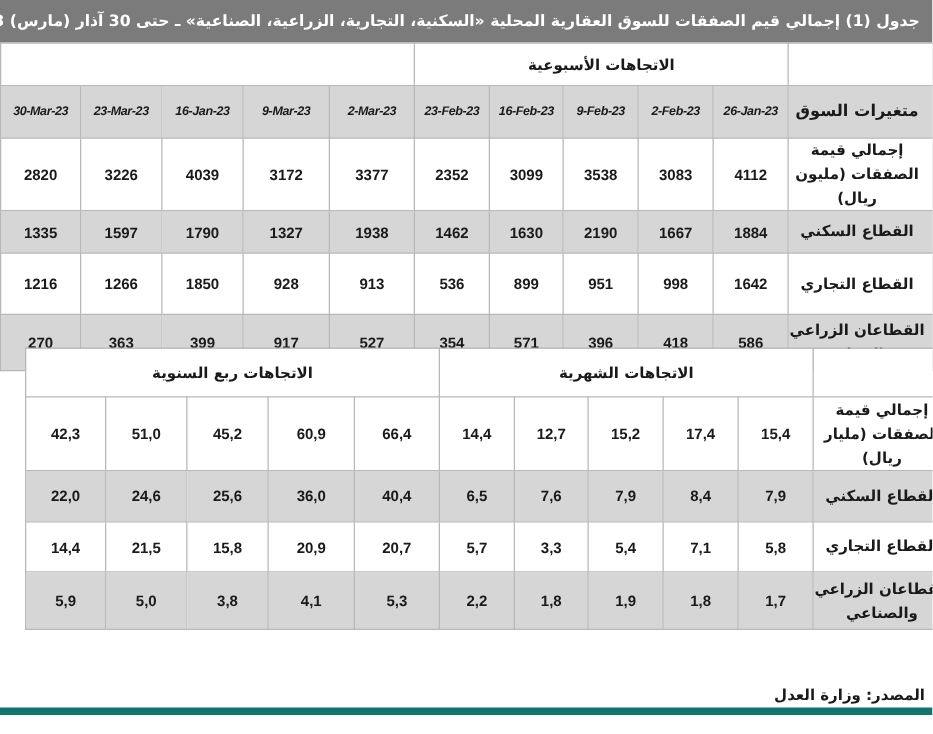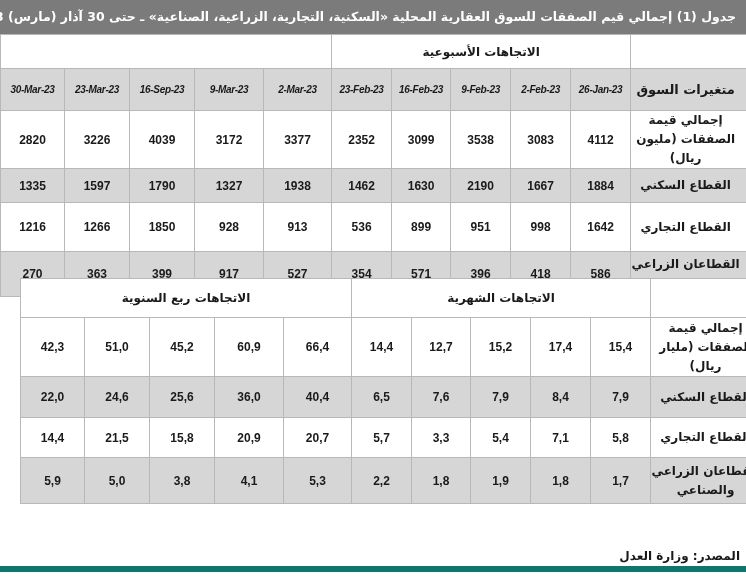--- a/index.html
+++ b/index.html
@@ -47,21 +47,21 @@
   </colgroup>
   <tbody>
       <tr style="height:34px;">
     <td class="grp" colspan="5"></td>
     <td class="grp" colspan="5">الاتجاهات الأسبوعية</td>
     <td class="grp"></td>
   </tr>
   <tr class="shade" style="height:42px;">
     <td class="hdr">30-Mar-23</td>
     <td class="hdr">23-Mar-23</td>
-    <td class="hdr">16-Sep-23</td>
+    <td class="hdr">16-Jan-23</td>
     <td class="hdr">9-Mar-23</td>
     <td class="hdr">2-Mar-23</td>
     <td class="hdr">23-Feb-23</td>
     <td class="hdr">16-Feb-23</td>
     <td class="hdr">9-Feb-23</td>
     <td class="hdr">2-Feb-23</td>
     <td class="hdr">26-Jan-23</td>
     <td class="lbl" style="font-size:13px;">متغيرات السوق</td>
   </tr>
   <tr class="white" style="height:43px;">

